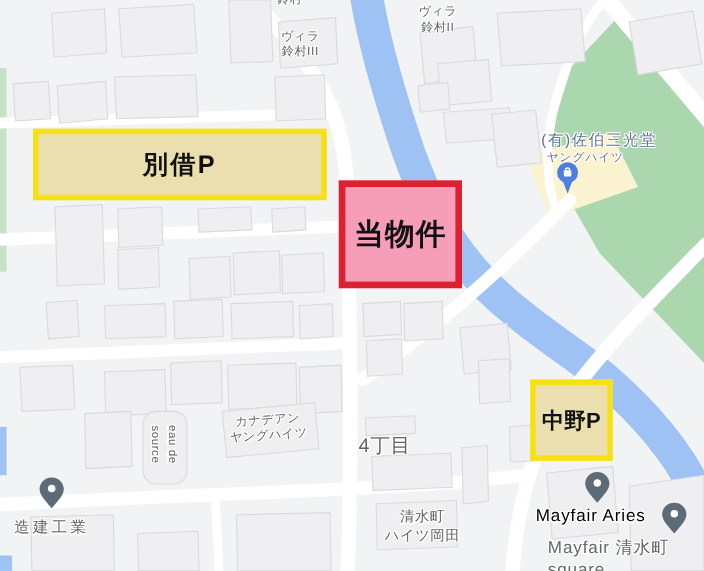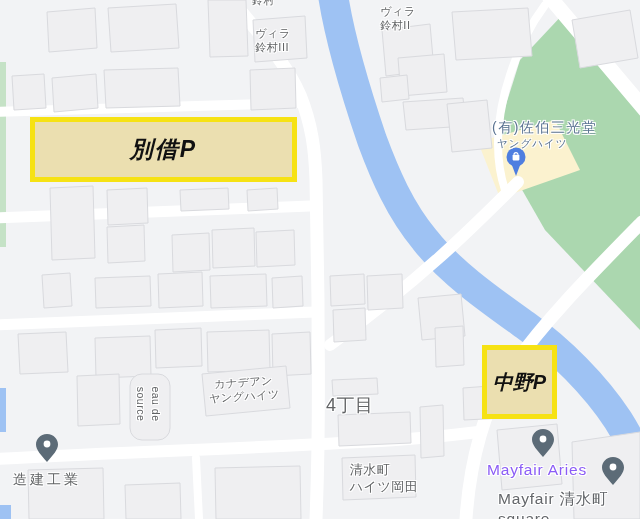--- a/index.html
+++ b/index.html
@@ -9,40 +9,39 @@
     background:#f2f3f5;
   }
   .stage svg { position:absolute; left:0; top:0; }
 
   
   .maplabel {
     position:absolute; color:#616365; white-space:pre-line; line-height:1.3;
     text-shadow:1px 1px 0 #fff,-1px -1px 0 #fff,1px -1px 0 #fff,-1px 1px 0 #fff,0 1px 0 #fff,0 -1px 0 #fff;
     letter-spacing:0.5px;
   }
-  .lbl-center { transform:translateX(-50%); text-align:left; }
+  .lbl-center { transform:translateX(-50%); text-align:center; }
   .lbl-villa3 { left:273px; top:26px;  font-size:11px; }
   .lbl-villa2 { left:398px; top:4px;   font-size:11px; }
   .lbl-clip   { left:252px; top:-7px;  font-size:11px; }
   .lbl-saeki  { left:492px; top:118px; font-size:14px; letter-spacing:1.5px; color:#5a7392; font-weight:500; }
   .lbl-saeki-sub { left:497px; top:137px; font-size:10.5px; letter-spacing:1px; color:#5a7392; }
   .lbl-canadian { left:244px; top:375px; font-size:11px; transform:translateX(-50%) rotate(-4deg); text-align:center; }
   .lbl-eau  { left:148px; top:404px; font-size:10.5px; transform:translate(-50%,-50%) rotate(90deg); text-align:center; line-height:1.45; }
   .lbl-yonchome { left:326px; top:394px; font-size:18px; }
   .lbl-zoken { left:13px; top:470px; font-size:14px; letter-spacing:3px; }
   .lbl-shimizu { left:384px; top:462px; font-size:13px; }
-  .lbl-aries { left:487px; top:460px; font-size:15.5px; color:#8b5cf6; letter-spacing:0.8px; }
+  .lbl-aries { left:487px; top:460px; font-size:15.5px; color:#000000; letter-spacing:0.8px; }
   .lbl-square { left:498px; top:489px; font-size:15.5px; color:#63666a; letter-spacing:0.8px; }
 
   
   .anno {
     position:absolute; display:flex; align-items:center; justify-content:center;
     box-sizing:border-box; color:#111; font-weight:bold;
     font-family:"Liberation Sans","DejaVu Sans",sans-serif;
-    font-style:italic;
   }
   .anno-yellow { border:5px solid #f6e214; background:#ebdfb0; }
   .anno-betsukari { left:30px; top:117px; width:267px; height:65px; font-size:23px; letter-spacing:2px; }
   .anno-bukken {
     left:308px; top:164px; width:112px; height:98px;
     border:6px solid #dc2231; background:#f59db9; font-size:27px; letter-spacing:1px;
   }
   .anno-nakano { left:482px; top:345px; width:75px; height:74px; font-size:20px;justify-content:center; }
 </style>
 </head>
@@ -174,17 +173,20 @@
   <div class="maplabel lbl-yonchome">4丁目</div>
   <div class="maplabel lbl-zoken">造建工業</div>
   <div class="maplabel lbl-center lbl-shimizu">清水町
 ハイツ岡田</div>
   <div class="maplabel lbl-aries">Mayfair Aries</div>
   <div class="maplabel lbl-square">Mayfair 清水町 square</div>
 
   <div class="anno anno-yellow anno-betsukari">
     <span>別借P</span>
   </div>
+  <div class="anno anno-bukken">
+    <span>当物件</span>
+  </div>
   <div class="anno anno-yellow anno-nakano">
     <span>中野P</span>
   </div>
 
 </div>
 
 </body></html>

